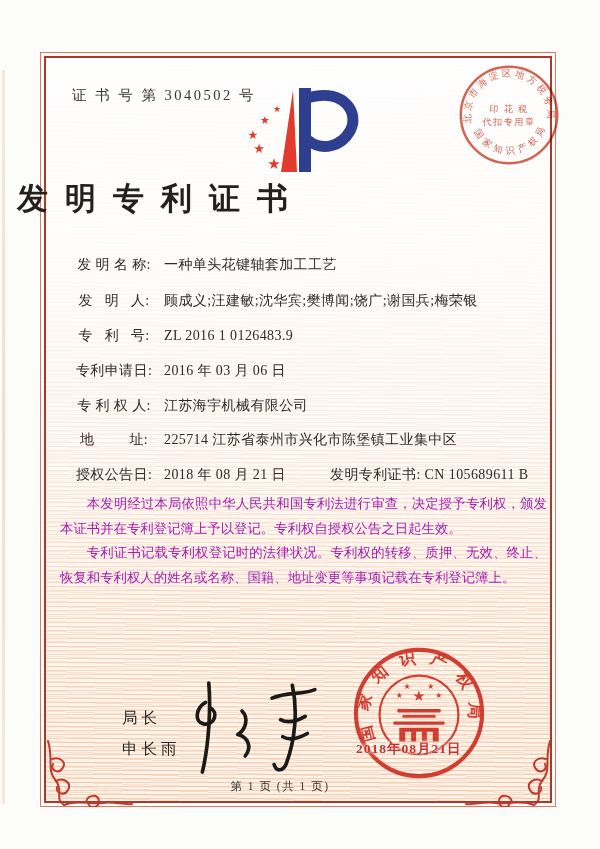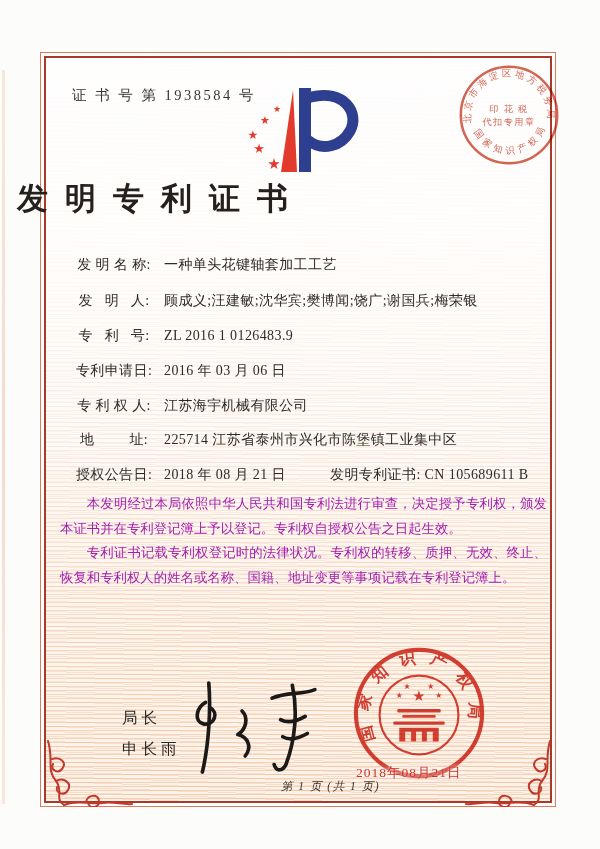--- a/index.html
+++ b/index.html
@@ -45,40 +45,40 @@
   
   .signer{position:absolute;left:110px;top:708px;font-size:15.5px;letter-spacing:4px;color:#262320;}
   .signer div{margin-bottom:10px;margin-left:12px;}
   .autograph{position:absolute;left:182px;top:672px;width:150px;height:108px;}
   
   .tax-seal{position:absolute;left:456px;top:62px;width:106px;height:106px;
     mix-blend-mode:multiply;opacity:.92;}
   .office-seal{position:absolute;left:350px;top:644px;width:138px;height:138px;
     mix-blend-mode:multiply;opacity:.93;}
   .seal-date{position:absolute;left:356px;top:740px;font-size:13.5px;letter-spacing:1px;
-    color:#cf2f24;font-weight:400;text-shadow:0 0 3px #fff,0 0 6px #fff;z-index:5;margin-top:24px;}
-  
-  .footer{position:absolute;left:180px;top:779px;width:200px;text-align:right;
-    font-size:11.5px;letter-spacing:1.5px;color:#3a3531;font-style:italic;}
+    color:#cf2f24;font-weight:700;text-shadow:0 0 3px #fff,0 0 6px #fff;z-index:5;}
+  
+  .footer{position:absolute;left:180px;top:779px;width:200px;text-align:center;
+    font-size:11.5px;letter-spacing:1.5px;color:#3a3531;}
   .orn{position:absolute;width:92px;height:68px;}
   .orn-left{left:42px;top:739px;}
   .orn-right{left:464px;top:739px;transform:scaleX(-1);}
 </style>
 </head>
 <body>
 
 <div class="photo-edge"></div>
 
 <div class="frame-outer">
   <div class="frame-inner">
     <div class="paper"></div>
   </div>
 </div>
 
-<div class="cert-no">证 书 号 第 1938584 号</div>
+<div class="cert-no">证 书 号 第 3040502 号</div>
 
 <svg class="logo" viewBox="0 0 140 92">
   <g fill="#e23b2e" font-family="DejaVu Sans, sans-serif" text-anchor="middle">
     <text x="47" y="26" font-size="9">★</text>
     <text x="35" y="38" font-size="11">★</text>
     <text x="23" y="53" font-size="12">★</text>
     <text x="29" y="67" font-size="13">★</text>
     <text x="44" y="83" font-size="15">★</text>
   </g>
   <polygon points="63,4 51,86 67,86" fill="#e23b2e"></polygon>

